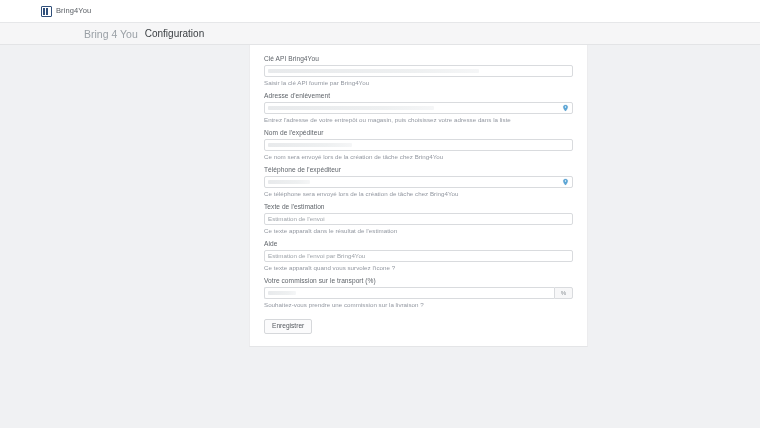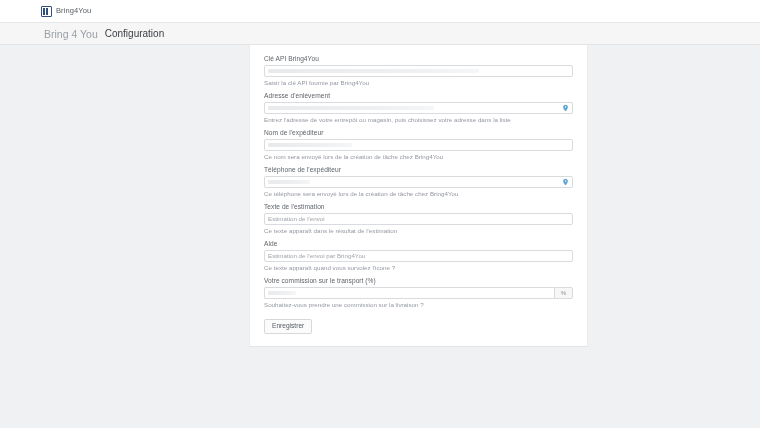--- a/index.html
+++ b/index.html
@@ -66,20 +66,21 @@
     display: flex;
     align-items: center;
     padding-left: 44px;
     box-sizing: border-box;
     gap: 7px;
   }
   .title-muted {
     font-size: 10.5px;
     color: #9aa0a6;
     white-space: nowrap;
+    margin-left: 40px;
   }
   .title-strong {
     font-size: 10px;
     color: #3c4044;
     white-space: nowrap;
   }
 
   
   .page {
     position: relative;

